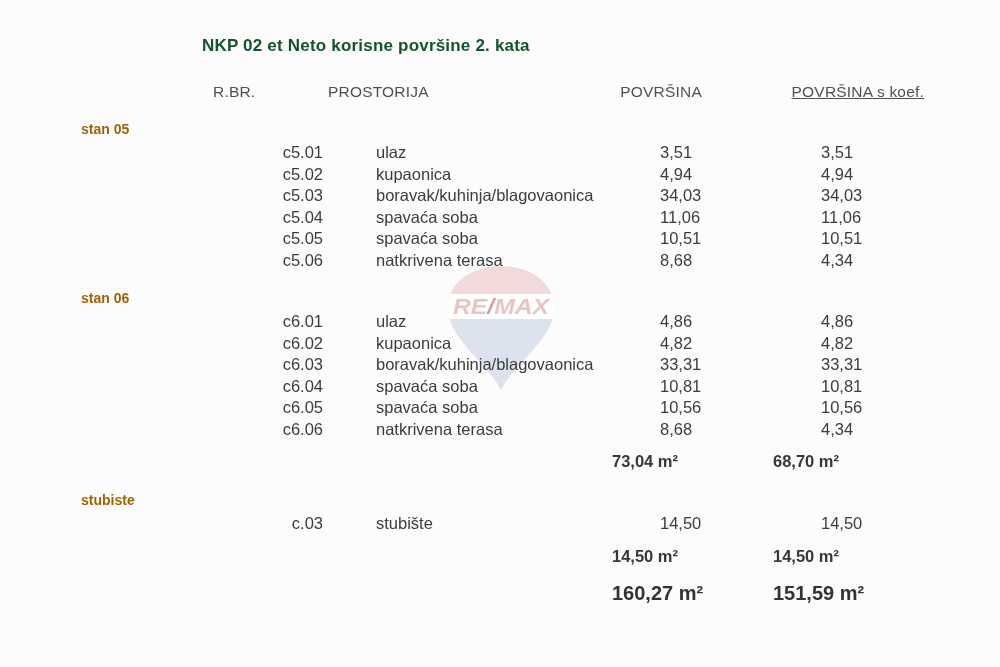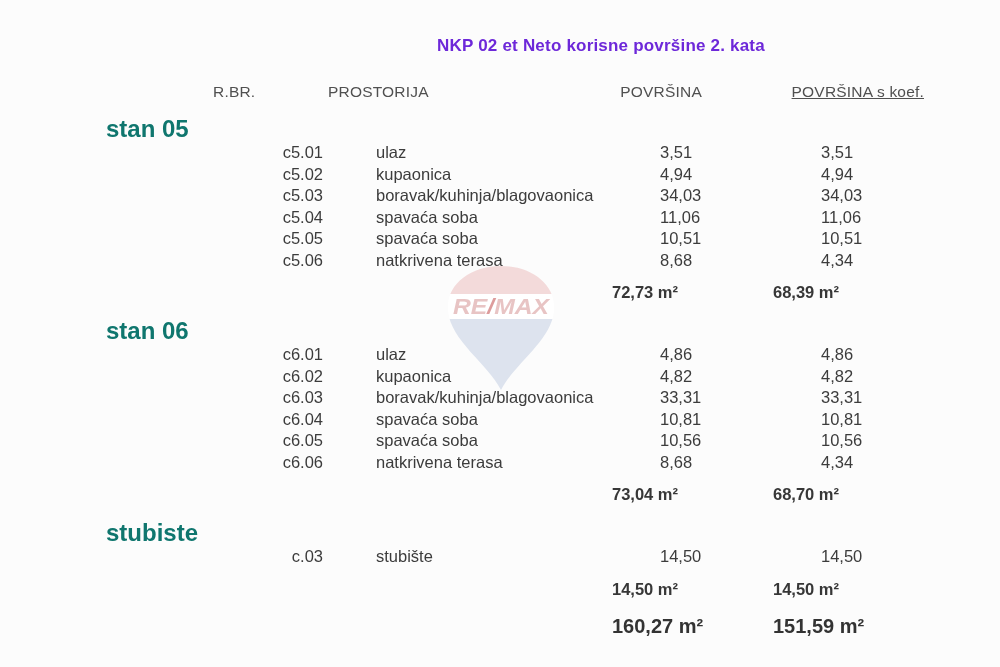--- a/index.html
+++ b/index.html
@@ -12,41 +12,40 @@
     position:relative;width:1000px;height:667px;
     background:#fcfcfc;overflow:hidden;color:#3c3c3c;
   }
   .watermark{
     position:absolute;left:443px;top:263px;width:116px;height:130px;
     z-index:0;pointer-events:none;
   }
   .content{position:relative;z-index:1;}
   .doc-title{
     margin:34px 0 0 202px;
-    font-size:17px;font-weight:bold;color:#6d28d9;letter-spacing:.2px;
+    font-size:17px;font-weight:bold;color:#14532d;letter-spacing:.2px;
     line-height:23px;
-    text-align:center;
   }
   .grid{
     display:grid;
     grid-template-columns:275px 255px 120px 151px;
     align-items:baseline;
     gap:41px;
   }
   .colheads{
     margin-top:25px;
     font-size:15.5px;color:#505050;line-height:20px;letter-spacing:.2px;
   }
   .h-rbr{padding-left:213px;text-align:left;}
   .h-name{padding-left:12px;}
   .h-area{text-align:right;padding-right:30px;}
   .h-koef{text-align:right;text-decoration:underline;}
   .section{margin-top:14px;}
   .section-heading{
-    margin-left:106px;font-size:24px;font-weight:bold;color:#0f766e;
+    margin-left:81px;font-size:14px;font-weight:bold;color:#a16207;
     line-height:26px;
   }
   .row{font-size:16.5px;line-height:21.5px;color:#3c3c3c;padding-left:48px;}
   .cell-code{text-align:right;}
   .cell-name{padding-left:12px;}
   .cell-num{text-align:left;padding-right:27px;font-variant-numeric:tabular-nums;}
   .subtotal{margin-top:9px;font-size:16.5px;font-weight:bold;line-height:24px;color:#373737;}
   .subtotal .cell-num,.grand .cell-num{padding-right:0;}
   .grand{margin-top:12px;font-size:20px;font-weight:bold;line-height:27px;color:#333333;}
 </style>
@@ -119,26 +118,20 @@
     <div class="cell-num">10,51</div>
   </div>
 
   <div class="grid row">
     <div class="cell-code">c5.06</div>
     <div class="cell-name">natkrivena terasa</div>
     <div class="cell-num">8,68</div>
     <div class="cell-num">4,34</div>
   </div>
 </div>
-    <div class="grid subtotal">
-      <div class="cell-code"></div>
-      <div class="cell-name"></div>
-      <div class="cell-num">72,73 m²</div>
-      <div class="cell-num">68,39 m²</div>
-    </div>
   </div>
 
   <div class="section">
     <div class="section-heading">stan 06</div>
     <div>
   <div class="grid row">
     <div class="cell-code">c6.01</div>
     <div class="cell-name">ulaz</div>
     <div class="cell-num">4,86</div>
     <div class="cell-num">4,86</div>

